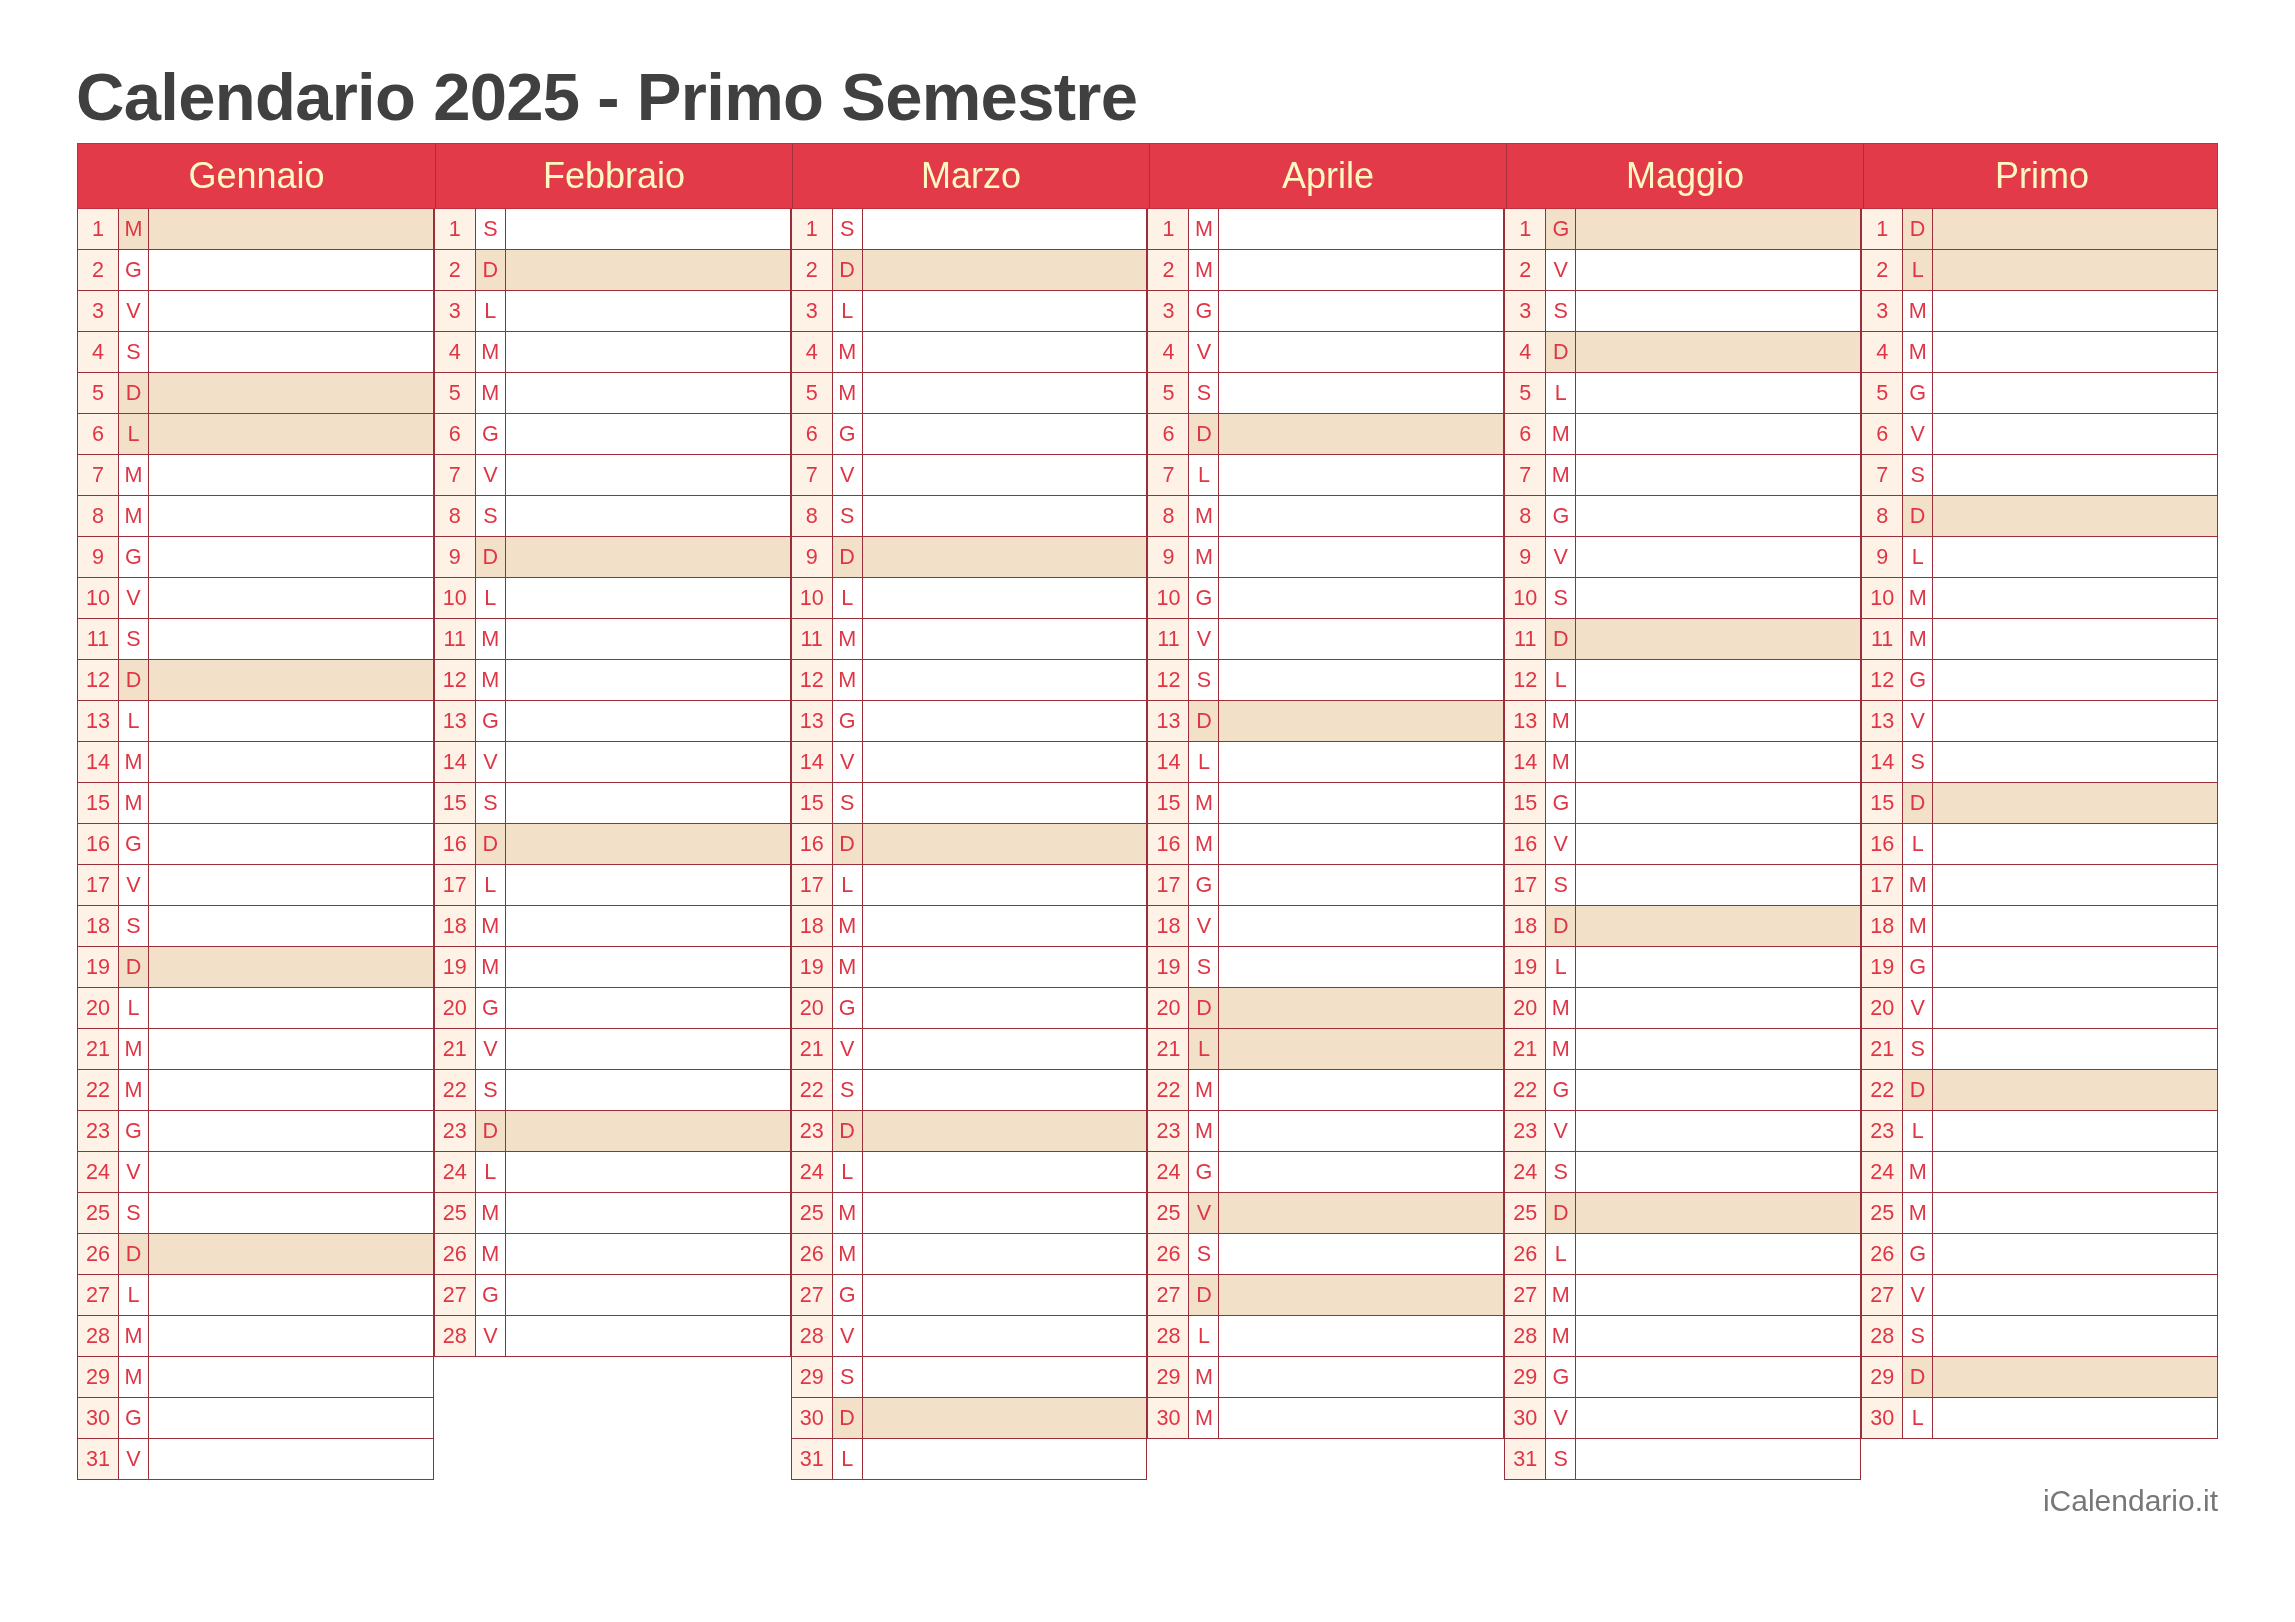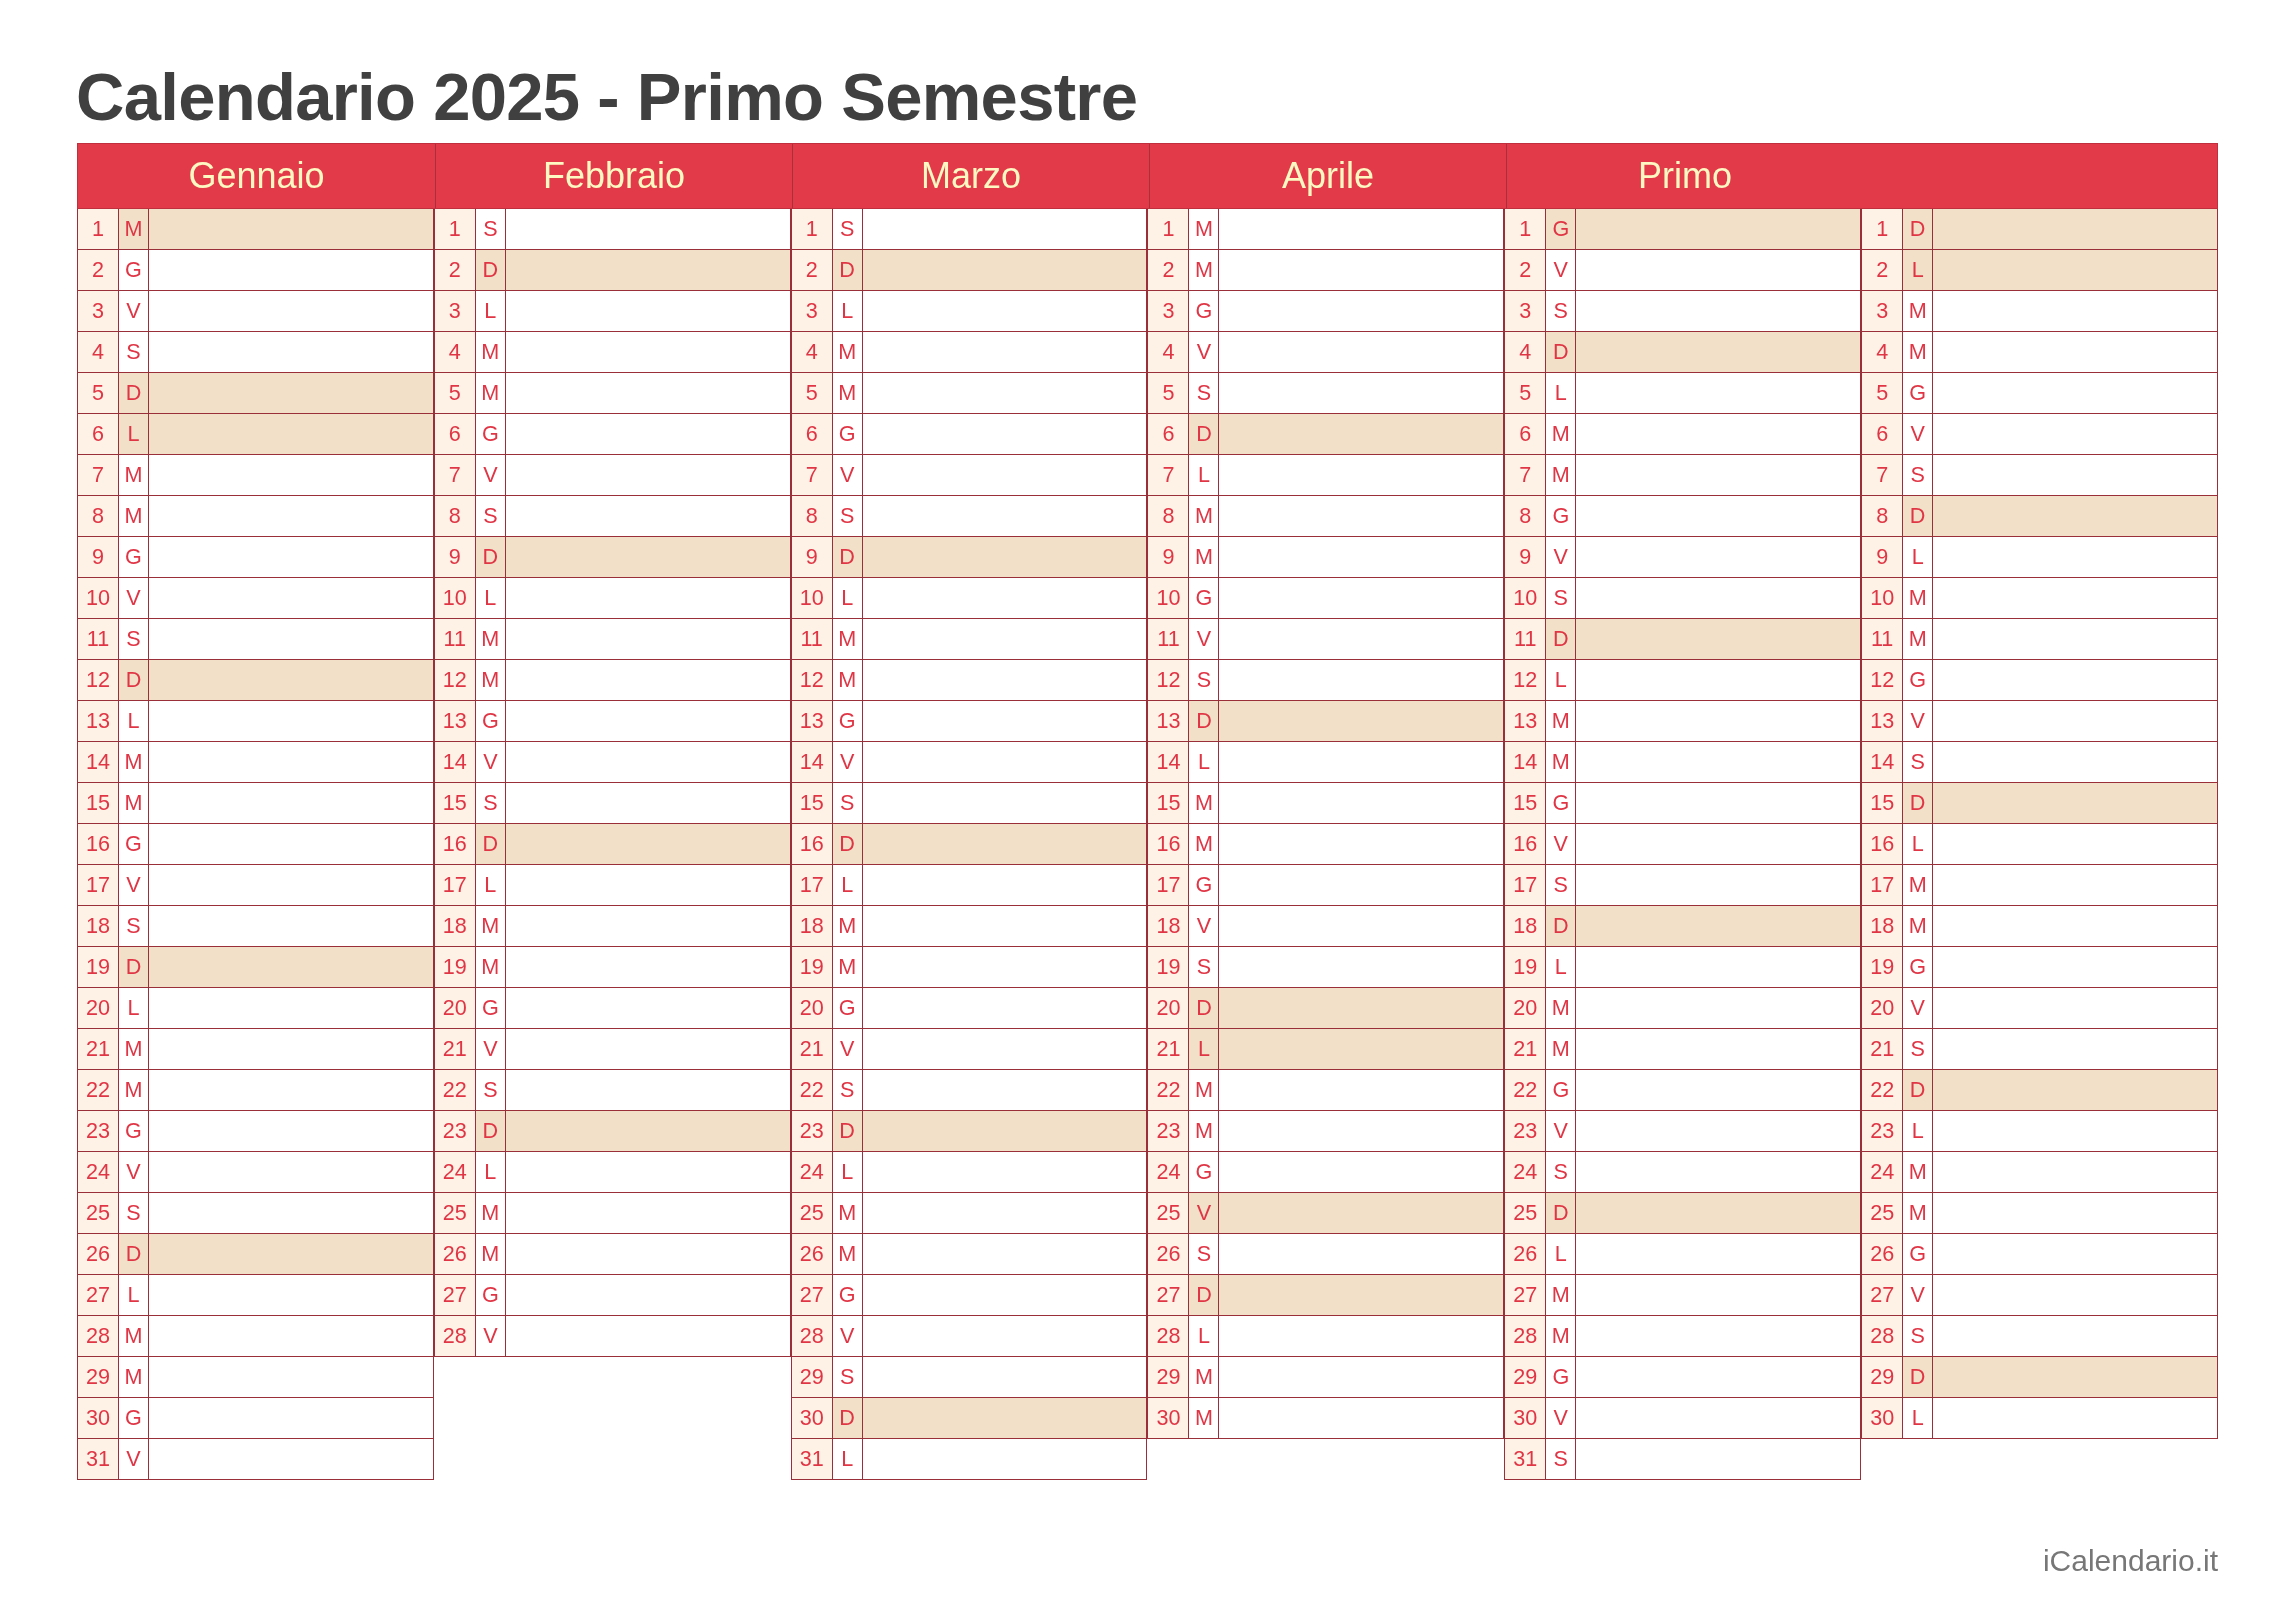--- a/index.html
+++ b/index.html
@@ -10,33 +10,34 @@
   .head .m{flex:0 0 357px;box-sizing:border-box;border-left:1.3px solid #a8303c;color:#fef9c3;font-size:36px;display:flex;align-items:center;justify-content:center;}
   .head .m:first-child{border-left:none;}
   .cols{display:flex;align-items:flex-start;}
   .col{width:357px;box-sizing:border-box;}
   .row{display:flex;height:41px;box-sizing:border-box;border-bottom:1.3px solid #9a2f3a;border-left:1.3px solid #9a2f3a;border-right:0.7px solid #9a2f3a;}
   .col:last-child .row{border-right:1.3px solid #9a2f3a;}
   .num{flex:0 0 41px;background:#fdf2e5;color:#e03545;font-size:21.6px;display:flex;align-items:center;justify-content:center;border-right:1.3px solid #9a2f3a;box-sizing:border-box;}
   .dow{flex:0 0 30px;color:#e03545;font-size:21.6px;display:flex;align-items:center;justify-content:center;border-right:1.3px solid #9a2f3a;box-sizing:border-box;}
   .note{flex:1;}
   .row.hol .dow,.row.hol .note{background:#f2e0c8;}
-  .footer{position:absolute;right:77px;top:1544px;font-size:30px;color:#777777;white-space:nowrap;margin-left:12px;}
+  .footer{position:absolute;right:77px;top:1484px;font-size:30px;color:#777777;white-space:nowrap;margin-left:12px;}
 </style>
 </head>
 <body>
 
 <div class="title">Calendario 2025 - Primo Semestre</div>
 
 <div class="cal">
   <div class="head">
     <div class="m">Gennaio</div>
     <div class="m">Febbraio</div>
     <div class="m">Marzo</div>
     <div class="m">Aprile</div>
+    <div class="m">Maggio</div>
     <div class="m">Primo</div>
   </div>
   <div class="cols" id="cols">
     <div class="col">
         <div class="row hol">
           <div class="num">1</div>
           <div class="dow">M</div>
           <div class="note"></div>
         </div>
         <div class="row">

